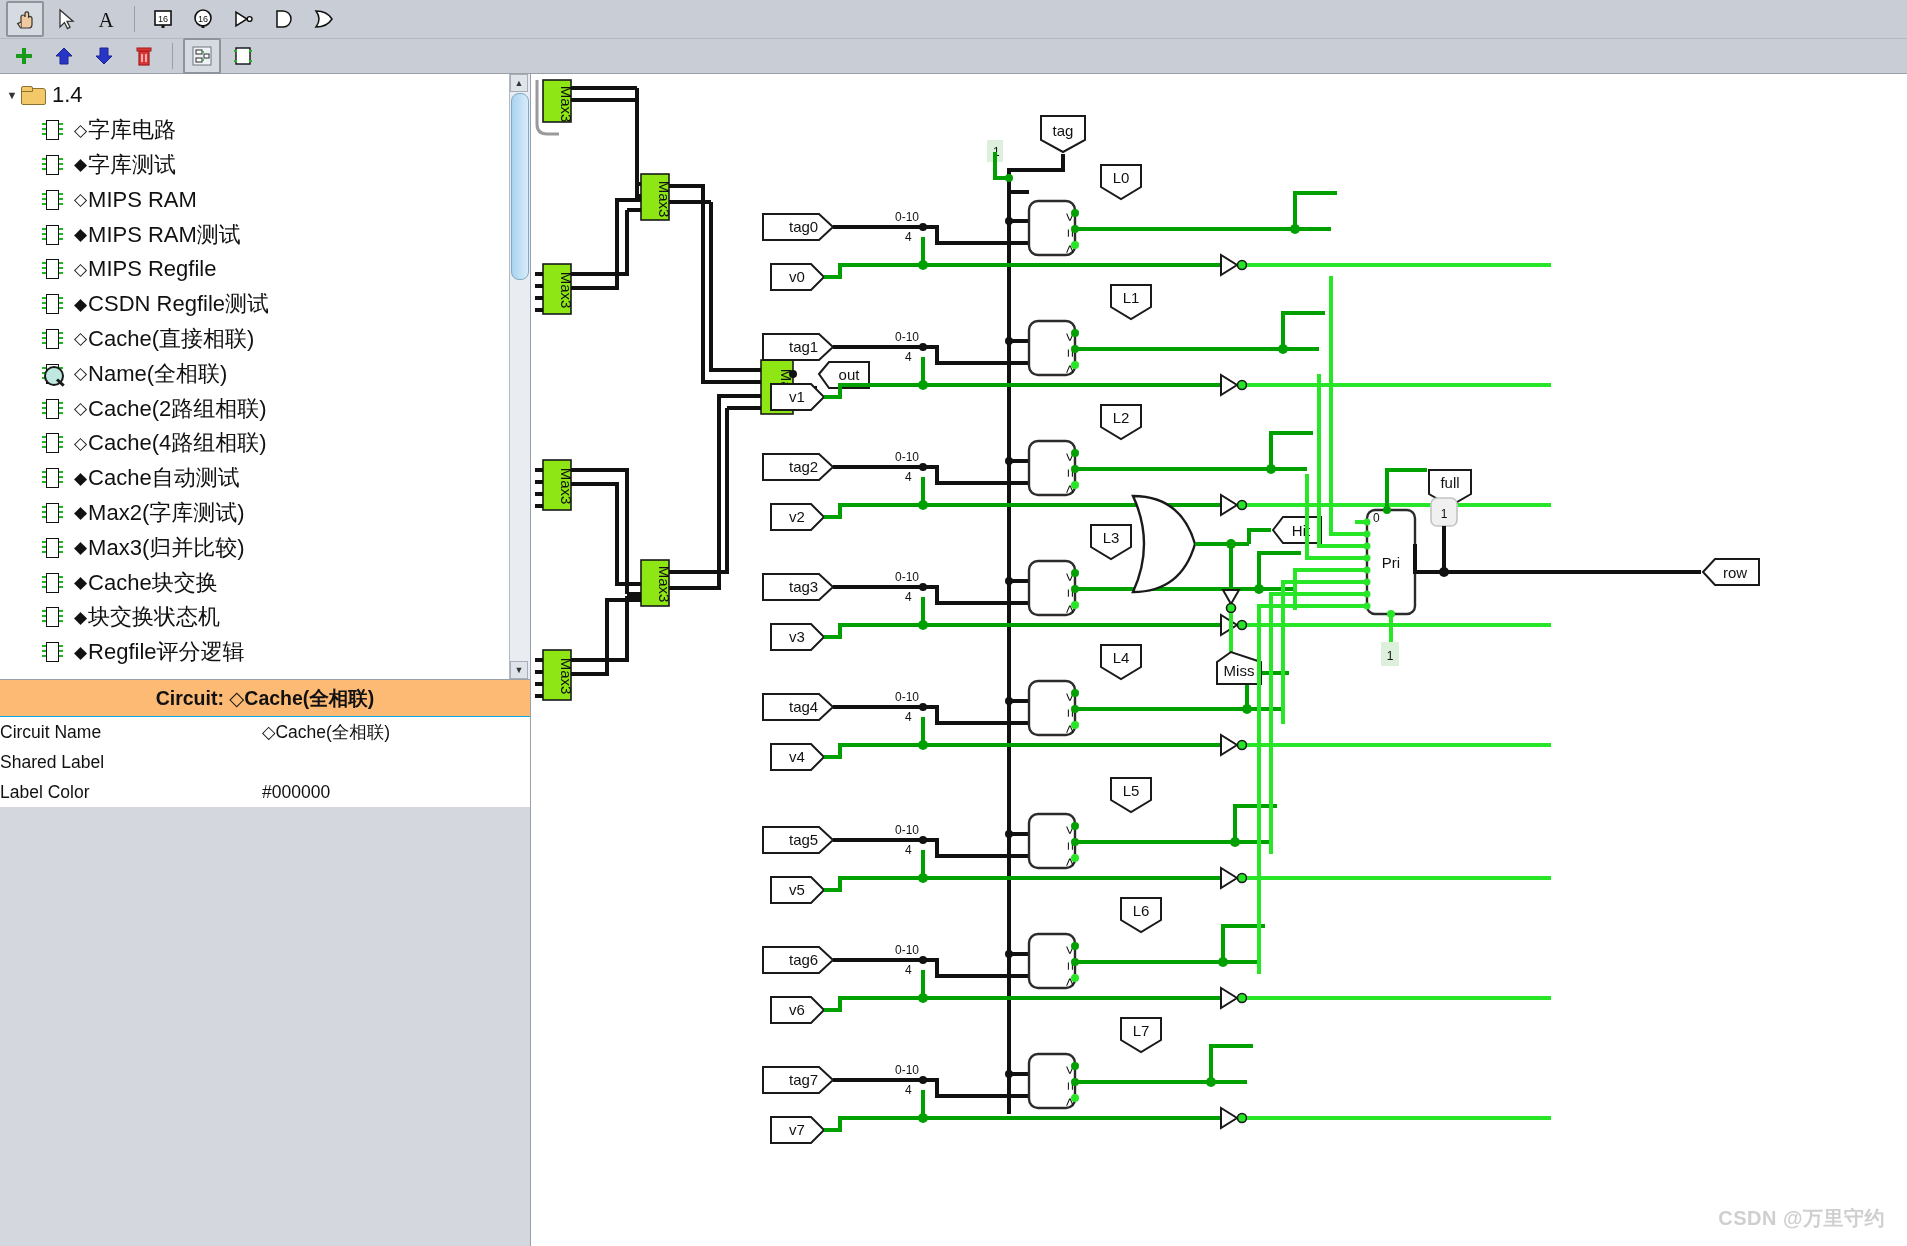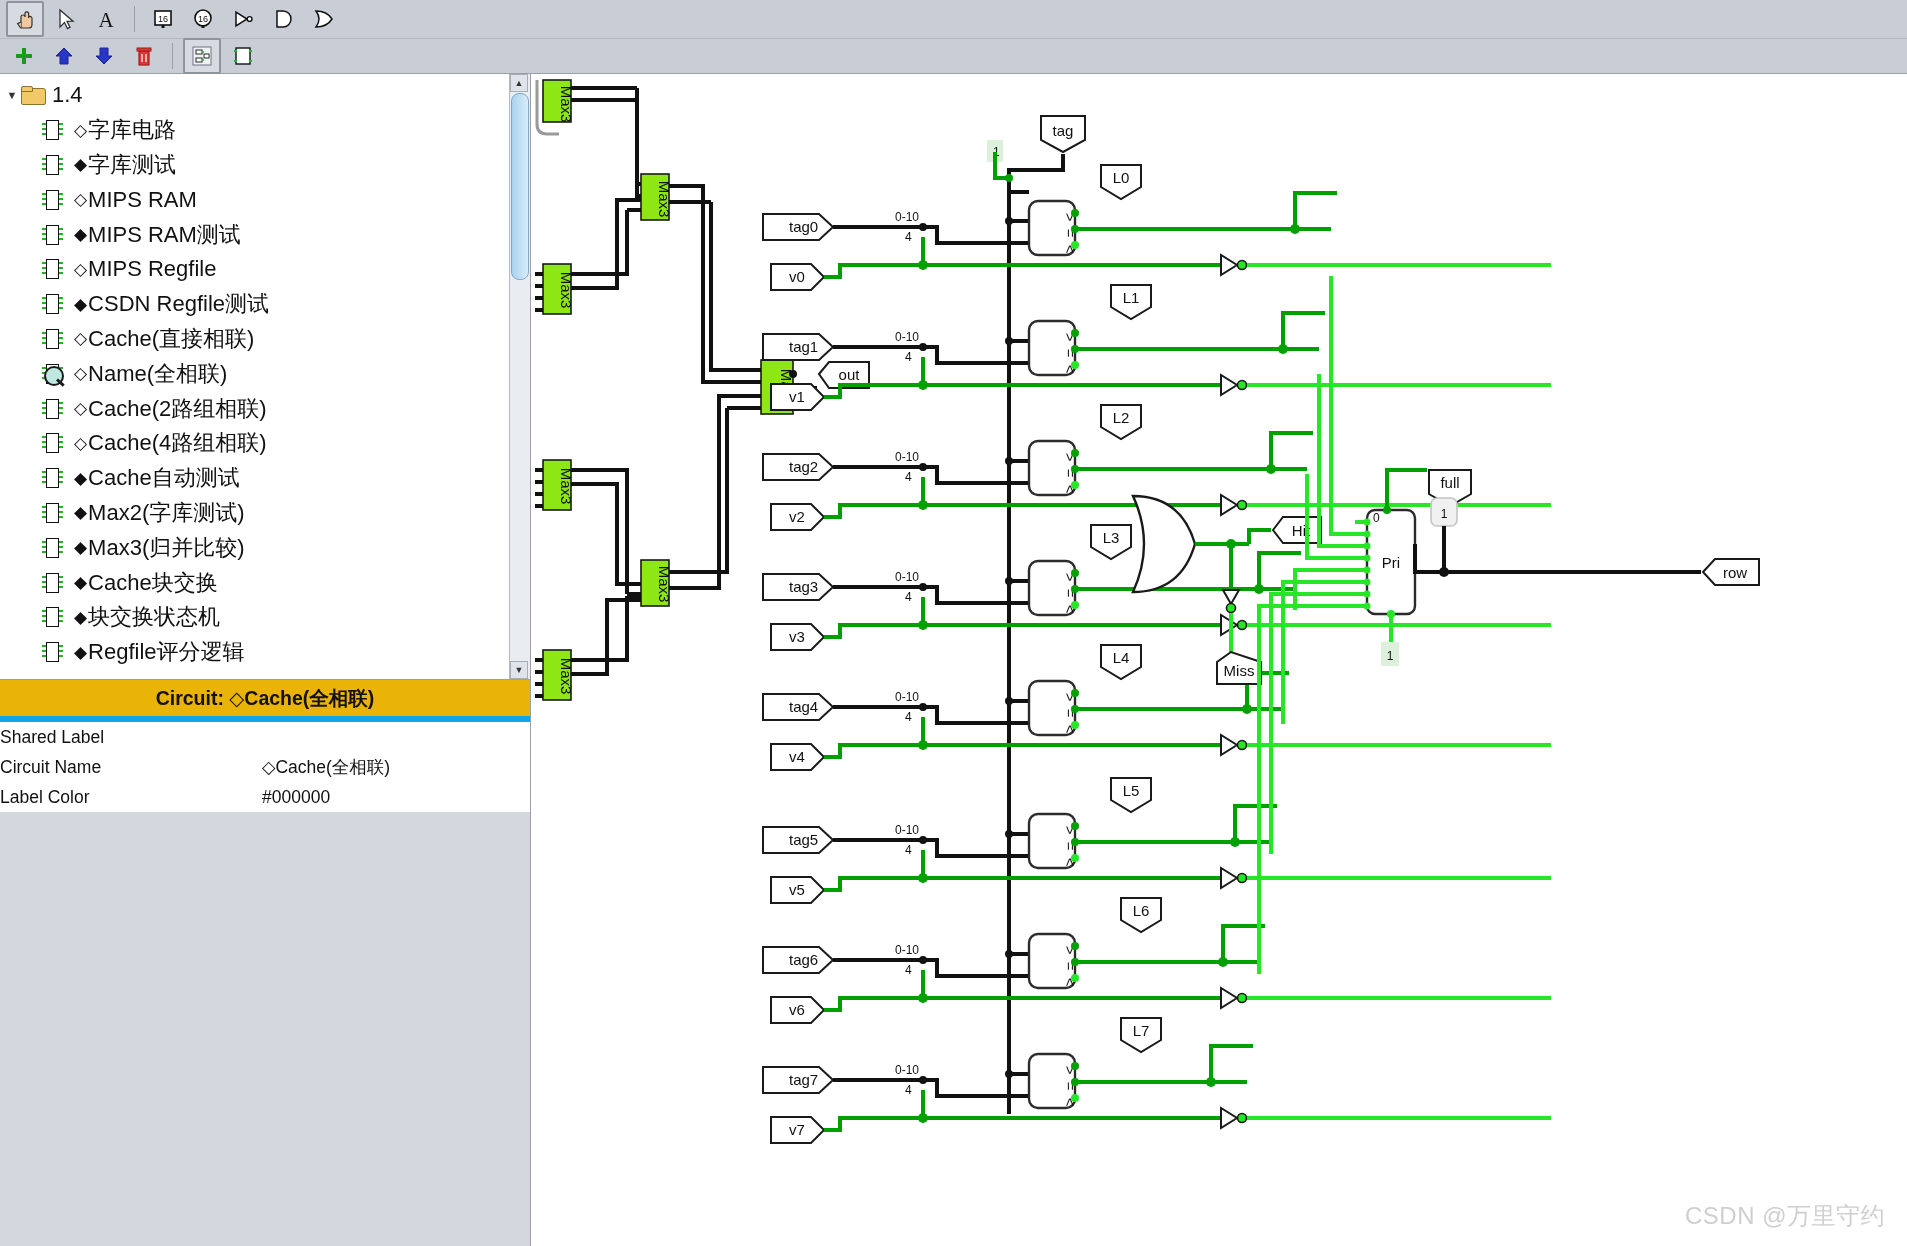--- a/index.html
+++ b/index.html
@@ -48,33 +48,33 @@
   .lbl{font-size:22px;}
   
   .vsb{position:absolute;right:0;top:0;width:20px;height:100%;background:#e9ecf1;border-left:1px solid #b4b9c1;}
   .vsb .ar{width:18px;height:18px;display:flex;align-items:center;justify-content:center;
       background:#dfe3ea;border:1px solid #a9aeb6;font-size:9px;color:#333;box-sizing:border-box;}
   .vsb .ar.bot{position:absolute;bottom:0;left:0;}
   .vsb .thumb{position:absolute;top:19px;left:1px;width:16px;height:185px;
       background:linear-gradient(to right,#a8d3ef,#d9ecf9);border:1px solid #7fa9c6;border-radius:8px;}
 
   
-  .attr-head{background:#eab308;border-bottom:6px solid #0ea5e9;height:36px;
+  .attr-head{background:#fdba74;border-bottom:1px solid #0ea5e9;height:36px;
       display:flex;align-items:center;justify-content:center;font-size:19.5px;font-weight:bold;color:#111;}
   .attr-table{background:#fff;}
   .arow{display:flex;height:30px;align-items:center;font-size:17.5px;color:#111;}
   .acell-k{width:262px;flex:0 0 262px;padding-left:0px;}
   .acell-v{flex:1 1 auto;}
   .left-fill{flex:1 1 auto;background:#d4d8de;}
 
   
   .canvas-wrap{flex:1 1 auto;position:relative;background:#c9ced6;}
   .canvas{position:absolute;left:0;top:0;right:0;bottom:0;background:#fff;overflow:hidden;}
   .canvas svg{display:block;}
-  .wm{position:absolute;right:22px;bottom:14px;font-size:24px;color:#cfcfcf;letter-spacing:.5px;}
+  .wm{position:absolute;right:22px;bottom:14px;font-size:20px;color:#cfcfcf;letter-spacing:.5px;font-weight:bold;}
 </style>
 </head>
 <body>
 
 <div class="app">
 
   <div class="toolbar">
     <div class="tbrow">
 
       <div class="tbtn sel" title="Poke">
@@ -418,26 +418,26 @@
           <div class="ar">▲</div>
           <div class="thumb"></div>
           <div class="ar bot">▼</div>
         </div>
       </div>
 
       <div class="attr-head">Circuit: ◇Cache(全相联)</div>
 
       <div class="attr-table" id="attr-table">
           <div class="arow">
+            <span class="acell-k">Circuit Name</span>
+            <span class="acell-v">◇Cache(全相联)</span>
+          </div>
+          <div class="arow">
             <span class="acell-k">Shared Label</span>
             <span class="acell-v"></span>
-          </div>
-          <div class="arow">
-            <span class="acell-k">Circuit Name</span>
-            <span class="acell-v">◇Cache(全相联)</span>
           </div>
           <div class="arow">
             <span class="acell-k">Label Color</span>
             <span class="acell-v">#000000</span>
           </div>
         </div>
 
       <div class="left-fill"></div>
     </div>
 

